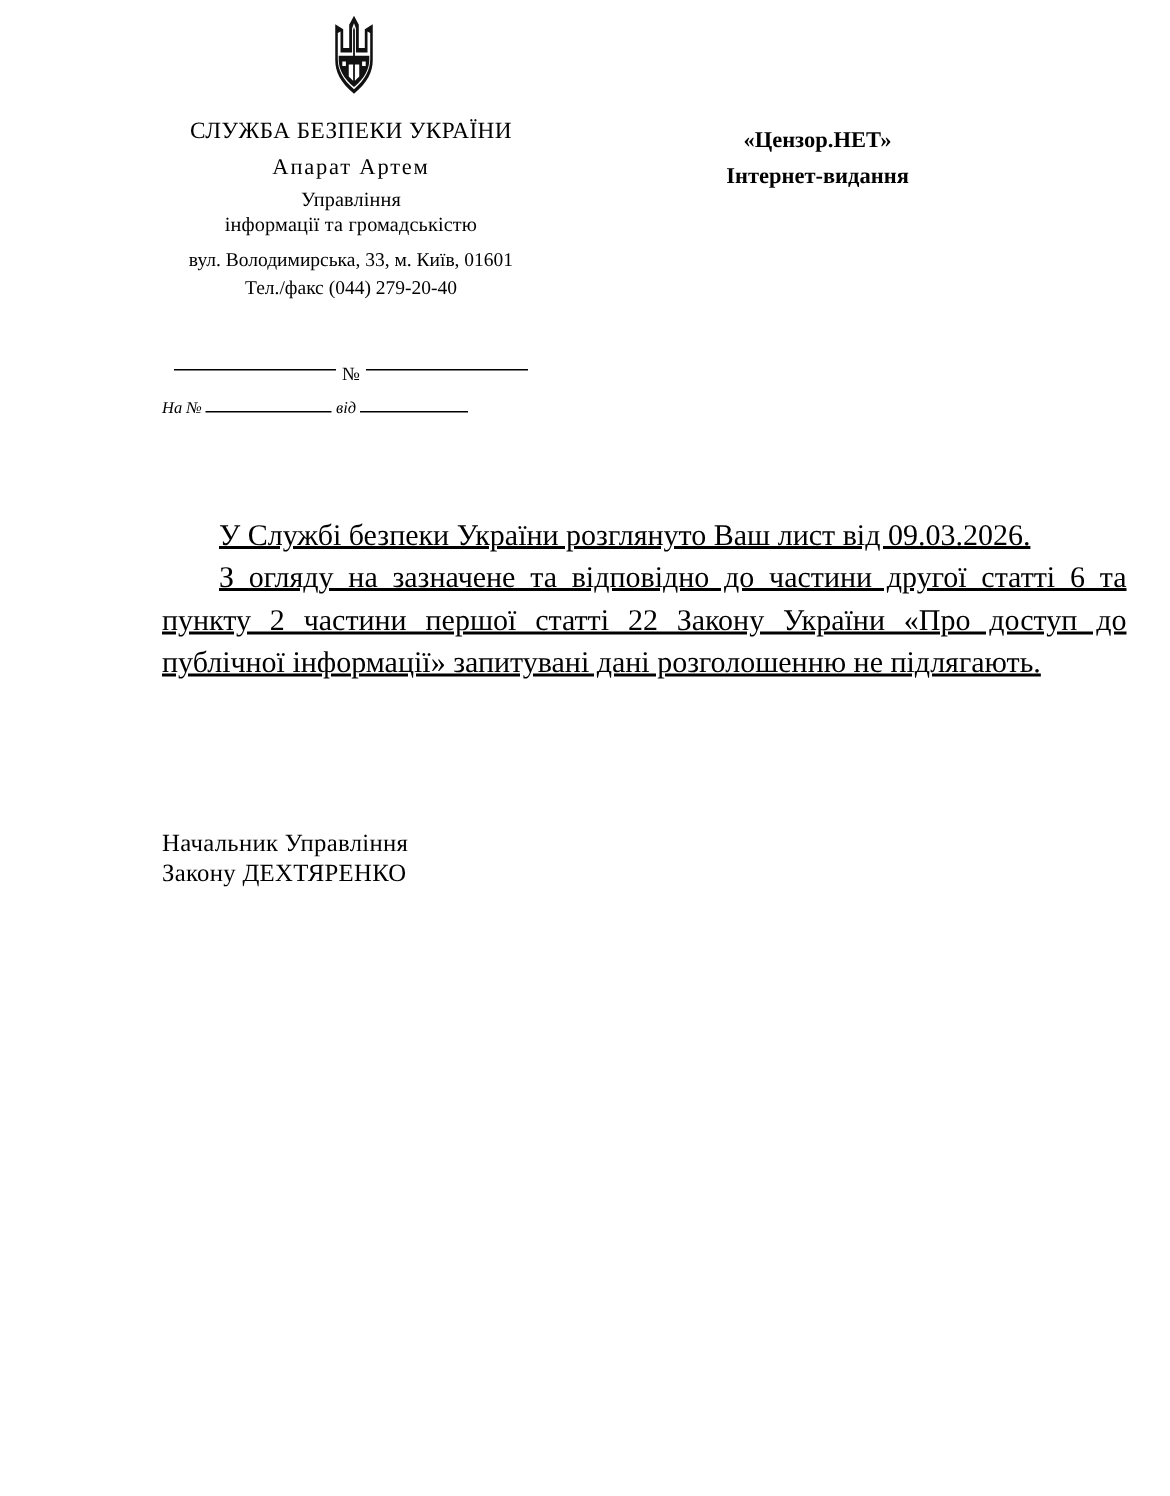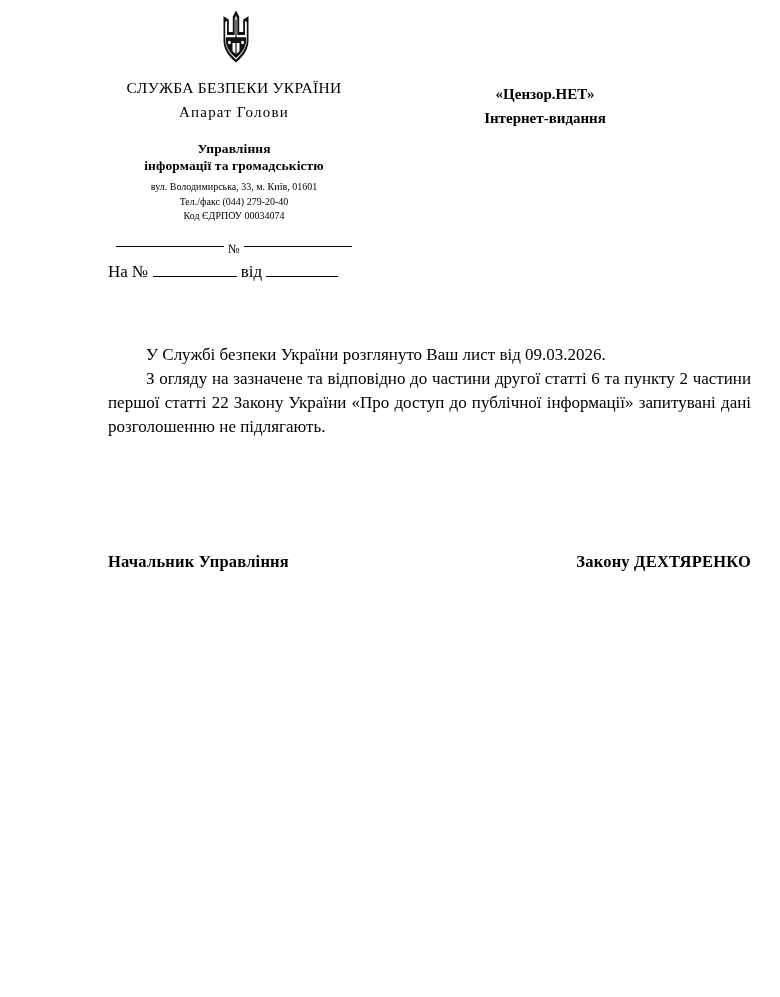--- a/index.html
+++ b/index.html
@@ -47,28 +47,28 @@
     letter-spacing: 0.3px;
     line-height: 1.25;
   }
   .lh-line2 {
     font-size: 15px;
     letter-spacing: 1.2px;
     margin-top: 6px;
     line-height: 1.2;
   }
   .lh-dept {
-    font-weight: bold;
+    font-weight: normal;
     font-size: 13.5px;
     line-height: 1.22;
-    margin-top: 20px;
+    margin-top: 4px;
     letter-spacing: 0.1px;
   }
   .lh-contacts {
-    font-size: 10px;
+    font-size: 13px;
     line-height: 1.45;
     margin-top: 6px;
     font-family: Liberation Serif, serif;
   }
   .lh-contacts div {
     white-space: nowrap;
   }
 
   
   .reflines {
@@ -93,22 +93,23 @@
   .ref-num {
     position: relative;
     display: inline-block;
     background: #fff;
     padding: 0 4px;
     top: 4px;
     font-size: 12.5px;
   }
   .ref-row2 {
     margin-top: 4px;
-    font-size: 17px;
+    font-size: 11px;
     white-space: nowrap;
+    font-style: italic;
   }
   .ref-row2 .u {
     display: inline-block;
     border-bottom: 1px solid #000;
     height: 12px;
     vertical-align: baseline;
   }
   .u-long { width: 84px; }
   .u-short { width: 72px; }
 
@@ -123,40 +124,41 @@
     font-size: 15px;
     line-height: 1.6;
   }
 
   
   .body-text {
     position: absolute;
     left: 108px;
     top: 343px;
     width: 643px;
-    font-size: 17px;
+    font-size: 20px;
     line-height: 1.42;
     text-align: justify;
+    text-decoration: underline;
   }
   .body-text p {
     margin: 0 0 0 0;
     text-indent: 38px;
   }
 
   
   .signature {
     position: absolute;
     left: 108px;
     top: 552px;
     width: 643px;
     display: flex;
-    justify-content: space-between;
     align-items: baseline;
-    font-weight: bold;
+    font-weight: normal;
     font-size: 16.5px;
+    flex-direction: column;
   }
   .sig-title { letter-spacing: 0.2px; }
   .sig-name { letter-spacing: 0.2px; }
 </style>
 </head>
 <body>
 
 <div class="page">
 
   <div class="emblem">
@@ -168,29 +170,28 @@
         <path d="M20.5 33 L20.5 41 L23.4 43.8 L23.4 33 Z" fill="#ffffff"></path>
         <path d="M27.5 33 L27.5 41 L24.6 43.8 L24.6 33 Z" fill="#ffffff"></path>
         <path d="M16.2 31 L16.2 34 L18.6 34 L18.6 31 Z" fill="#ffffff"></path>
         <path d="M29.4 31 L29.4 34 L31.8 34 L31.8 31 Z" fill="#ffffff"></path>
       </g>
     </svg>
   </div>
 
   <div class="letterhead">
     <div class="lh-line1">СЛУЖБА БЕЗПЕКИ УКРАЇНИ</div>
-    <div class="lh-line2">Апарат Голови</div>
+    <div class="lh-line2">Апарат Артем</div>
     <div class="lh-dept">
       <div>Управління</div>
       <div>інформації та громадськістю</div>
     </div>
     <div class="lh-contacts">
       <div>вул. Володимирська,  33,  м. Київ,  01601</div>
       <div>Тел./факс (044) 279-20-40</div>
-      <div>Код ЄДРПОУ  00034074</div>
     </div>
   </div>
 
   <div class="reflines">
     <div class="ref-row1">
       <div class="ref-rule"></div>
       <span class="ref-num">№</span>
     </div>
     <div class="ref-row2">
       <span>На №</span>

